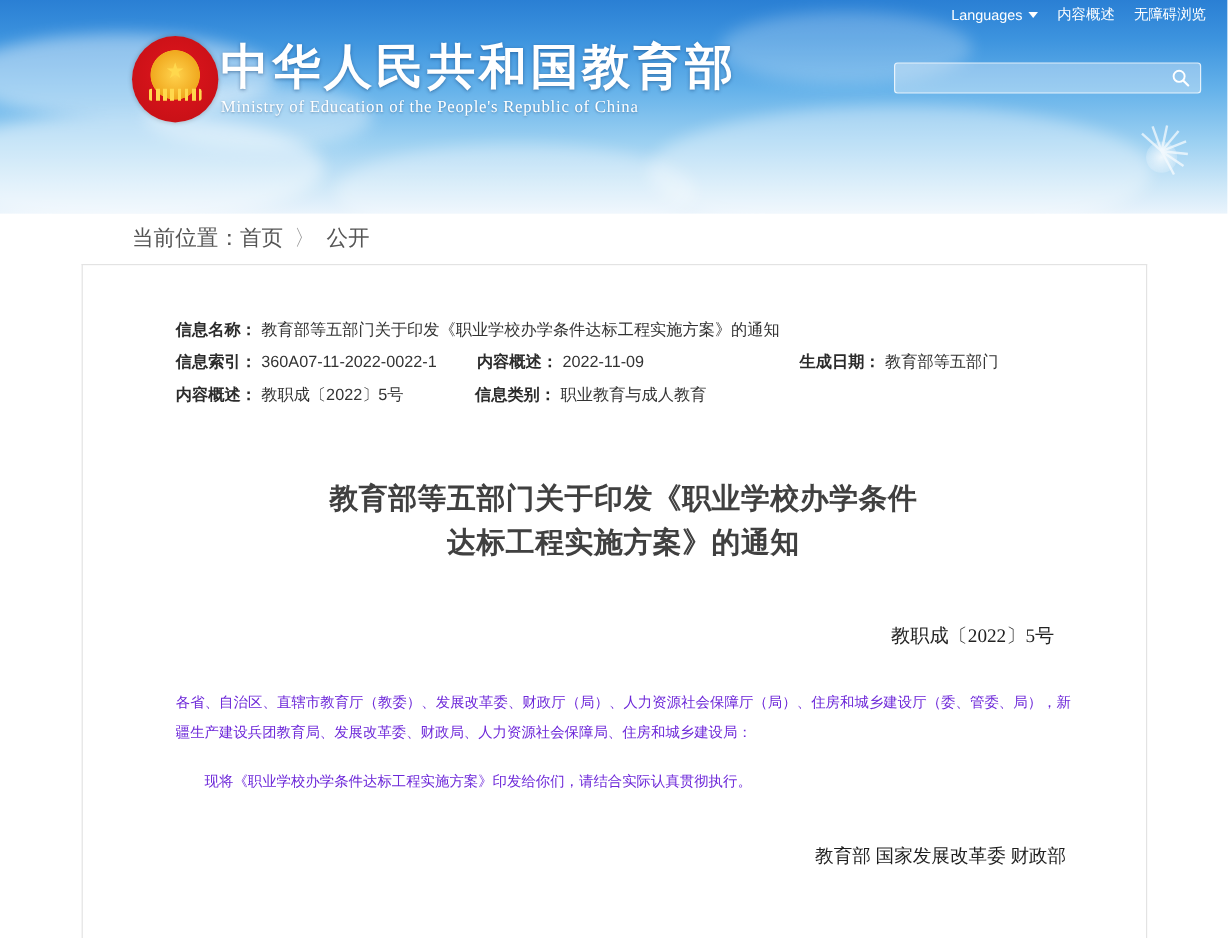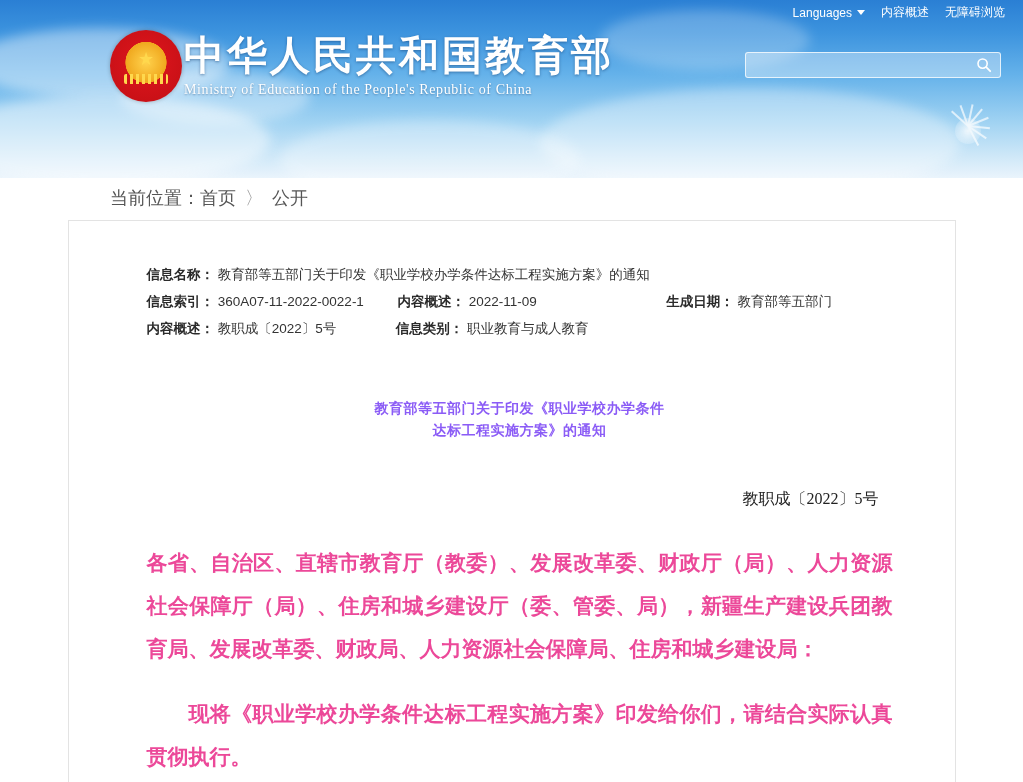--- a/index.html
+++ b/index.html
@@ -193,43 +193,42 @@
   .meta .row { white-space: nowrap; }
   .meta .lbl { font-weight: bold; color: #2b2b2b; }
   .meta .val { color: #333; }
   .meta .gap { display: inline-block; width: 26px; }
   .meta .gap-lg { display: inline-block; width: 122px; }
 
   .doc-title {
     text-align: center;
     font-family: "Liberation Serif", serif;
     font-weight: bold;
-    font-size: 14px;
-    color: #8b5cf6;
+    font-size: 24px;
+    color: #404040;
     line-height: 1.55;
     margin: 56px 0 0 0;
     letter-spacing: .5px;
   }
 
   .doc-number {
     text-align: right;
     font-size: 16px;
     color: #222;
     margin: 48px 14px 0 0;
     font-family: "Liberation Serif", serif;
   }
 
   .para {
-    font-size: 21px;
-    color: #ec4899;
+    font-size: 12px;
+    color: #6d28d9;
     line-height: 2.05;
     margin-top: 32px;
     font-family: "Liberation Serif", serif;
     text-align: justify;
-    font-weight: bold;
   }
   .para.indent { text-indent: 2em; margin-top: 16px; }
 
   .signature {
     text-align: right;
     font-size: 15.5px;
     color: #1f1f1f;
     font-family: "Liberation Serif", serif;
     margin-top: 40px;
     padding-right: 4px;

